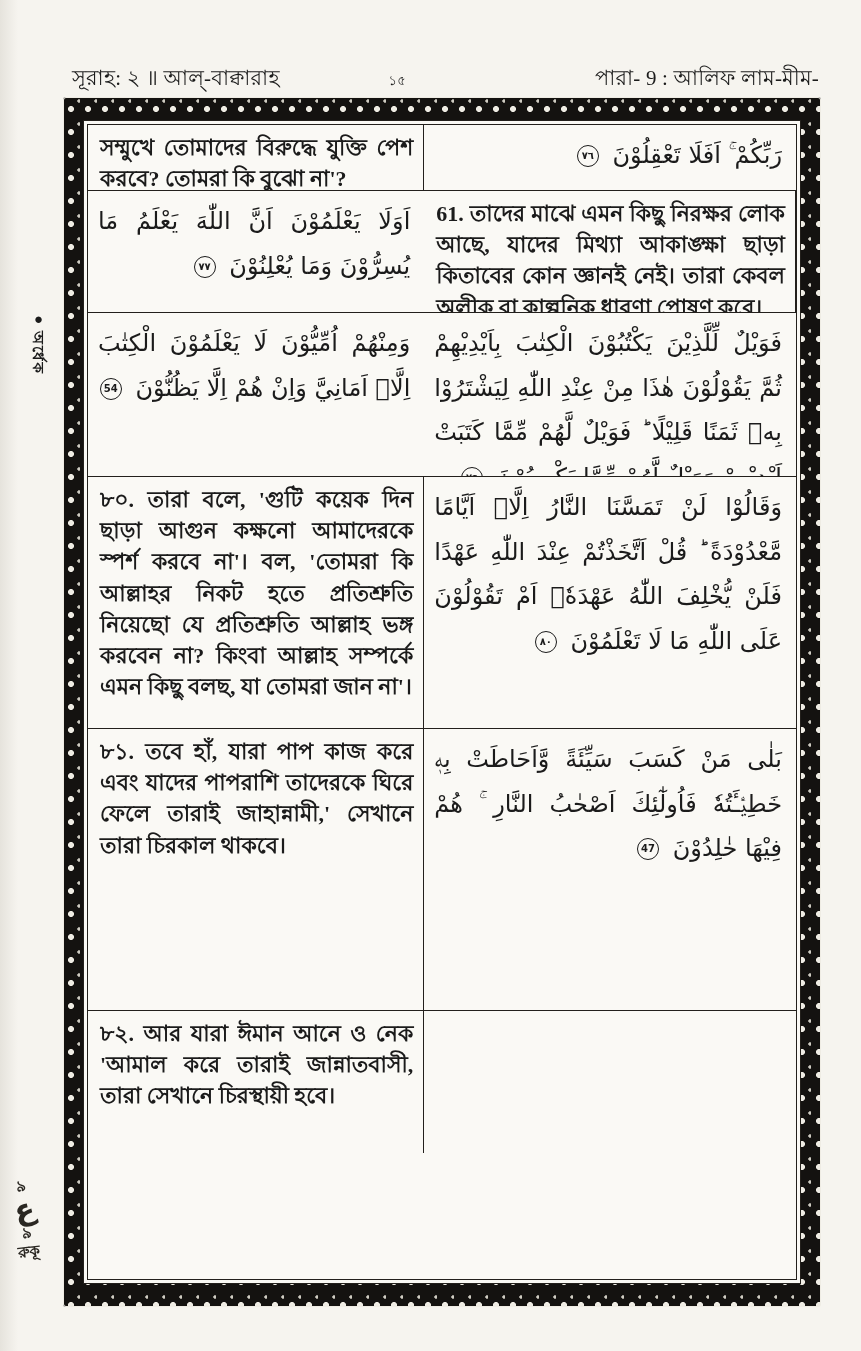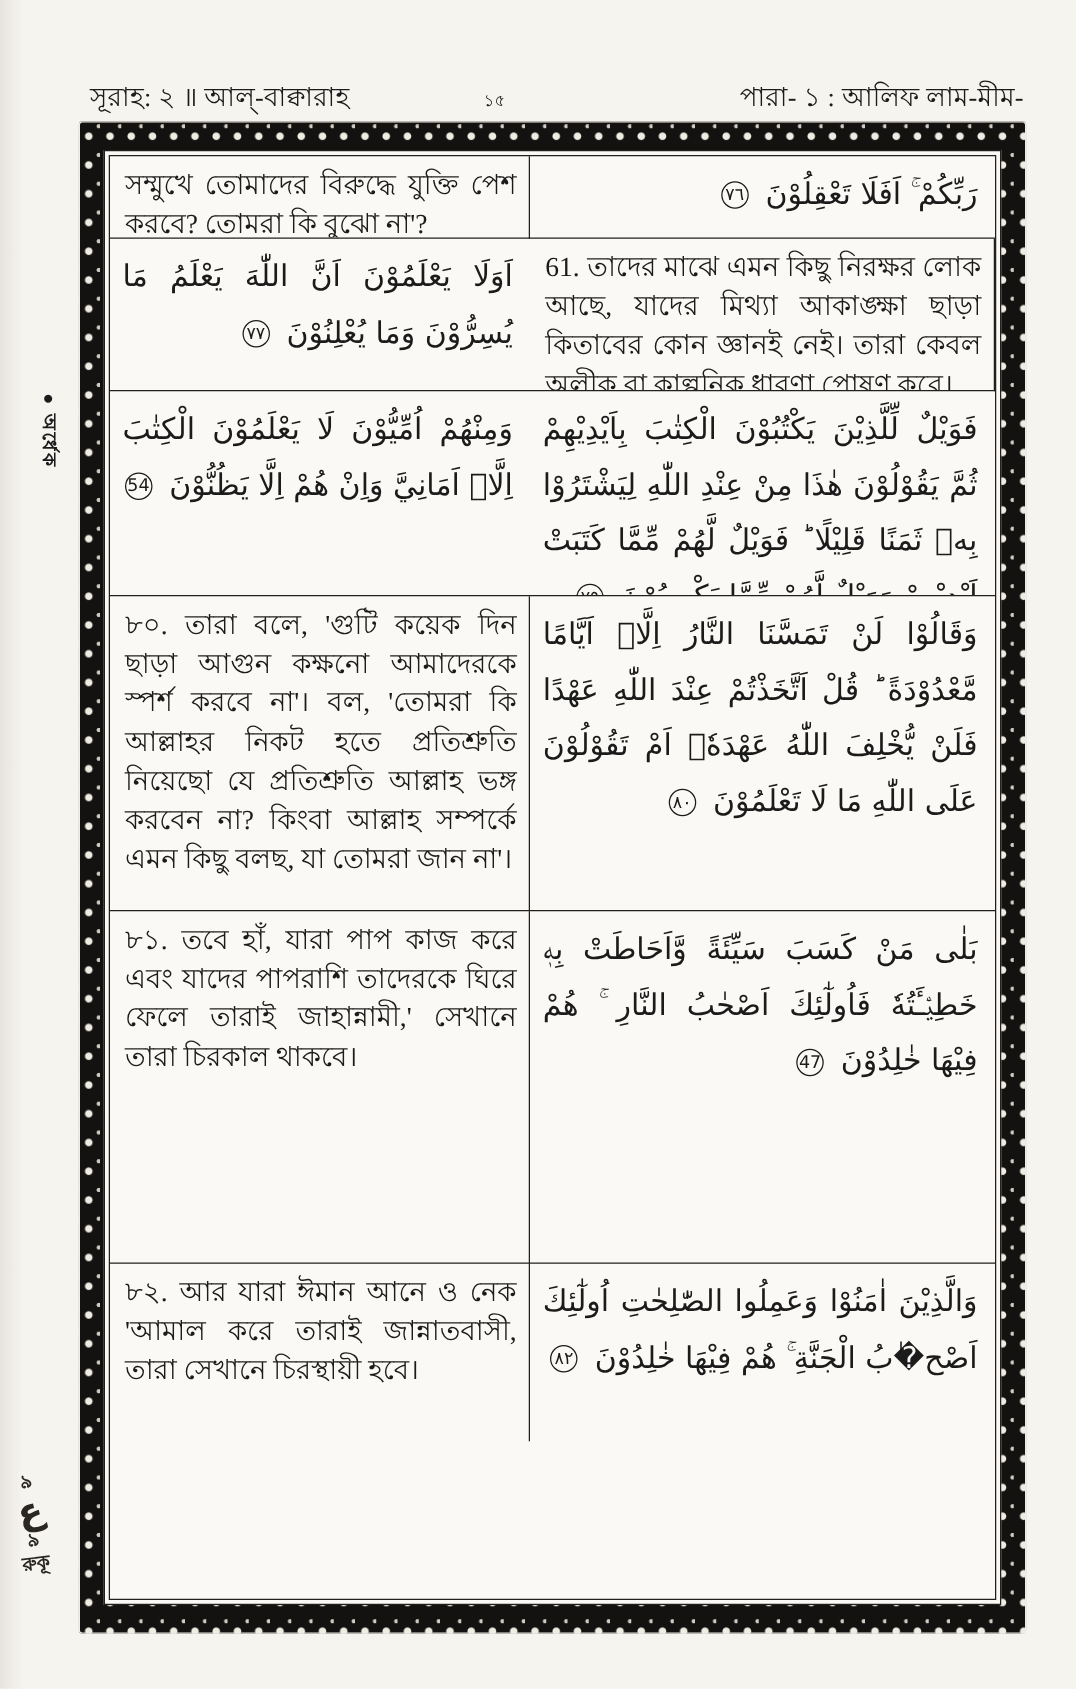--- a/index.html
+++ b/index.html
@@ -49,38 +49,38 @@
     display: grid;
     grid-template-columns: 47.5% 52.5%;
     grid-template-rows: 66px 122px 164px 252px 282px 142px auto;
   }
 
   .cell { border-bottom: 1px solid #23201c; overflow: hidden; }
   .cell.last { border-bottom: none; }
   .bn-cell {
     border-right: 1px solid #23201c;
     padding: 7px 10px 4px 12px;
-    font-size: 22px; font-weight: 400;
+    font-size: 22px; font-weight: 700;
     line-height: 1.42;
     text-align: justify;
   }
   .ar-cell {
     direction: rtl;
     padding: 8px 14px 4px 10px;
     font-family: "DejaVu Sans", sans-serif;
     font-size: 24px;
     line-height: 1.86;
     text-align: justify;
     font-weight: 500;
   }
   .ayah-marker {
     display: inline-flex; align-items: center; justify-content: center;
     width: 22px; height: 22px;
     border: 1.5px solid #1b1b1b; border-radius: 50%;
-    font-size: 14px; font-weight: normal;
+    font-size: 10px; font-weight: bold;
     vertical-align: middle;
     margin-right: 6px;
     line-height: 1;
   }
 
   
   .margin-left {
     position: absolute; left: 26px; top: 312px;
     display: flex; flex-direction: column; align-items: center;
     font-size: 15px; font-weight: bold;
@@ -101,21 +101,21 @@
   .ruku-marks .word { font-size: 15px; line-height: 1.2; }
 </style>
 </head>
 <body>
 
 <div class="scan-edge"></div>
 
 <div class="running-head">
   <span>সূরাহ: ২ ॥ আল্-বাক্বারাহ</span>
   <span class="pageno">১৫</span>
-  <span>পারা- ১ : আলিফ লাম-মীম-</span>
+  <span>পারা- 9 : আলিফ লাম-মীম-</span>
 </div>
 
 <div class="margin-left">
   <span class="bullet">●</span>
   <span class="vlabel">অর্ধেক</span>
 </div>
 
 <div class="ruku-marks">
   <span class="num">৯</span>
   <span class="ain">ع</span>
@@ -165,20 +165,16 @@
         <span>৮১. তবে হাঁ, যারা পাপ কাজ করে এবং যাদের পাপরাশি তাদেরকে ঘিরে ফেলে তারাই জাহান্নামী,' সেখানে তারা চিরকাল থাকবে।</span>
       </div>
       <div class="cell ar-cell">
         <span>بَلٰى مَنْ كَسَبَ سَيِّئَةً وَّاَحَاطَتْ بِهٖ خَطِيْۤـَٔتُهٗ فَاُولٰٓئِكَ اَصْحٰبُ النَّارِ ۚ هُمْ فِيْهَا خٰلِدُوْنَ</span>
         <span class="ayah-marker">47</span>
       </div>
 
       <div class="cell last bn-cell">
         <span>৮২. আর যারা ঈমান আনে ও নেক 'আমাল করে তারাই জান্নাতবাসী, তারা সেখানে চিরস্থায়ী হবে।</span>
       </div>
-      <div class="cell last ar-cell">
-        <span>وَالَّذِيْنَ اٰمَنُوْا وَعَمِلُوا الصّٰلِحٰتِ اُولٰٓئِكَ اَصْح�ٰبُ الْجَنَّةِ ۚ هُمْ فِيْهَا خٰلِدُوْنَ</span>
-        <span class="ayah-marker">٨٢</span>
-      </div>
 
     </div>
   </div>
 </div>
 
 </body></html>

